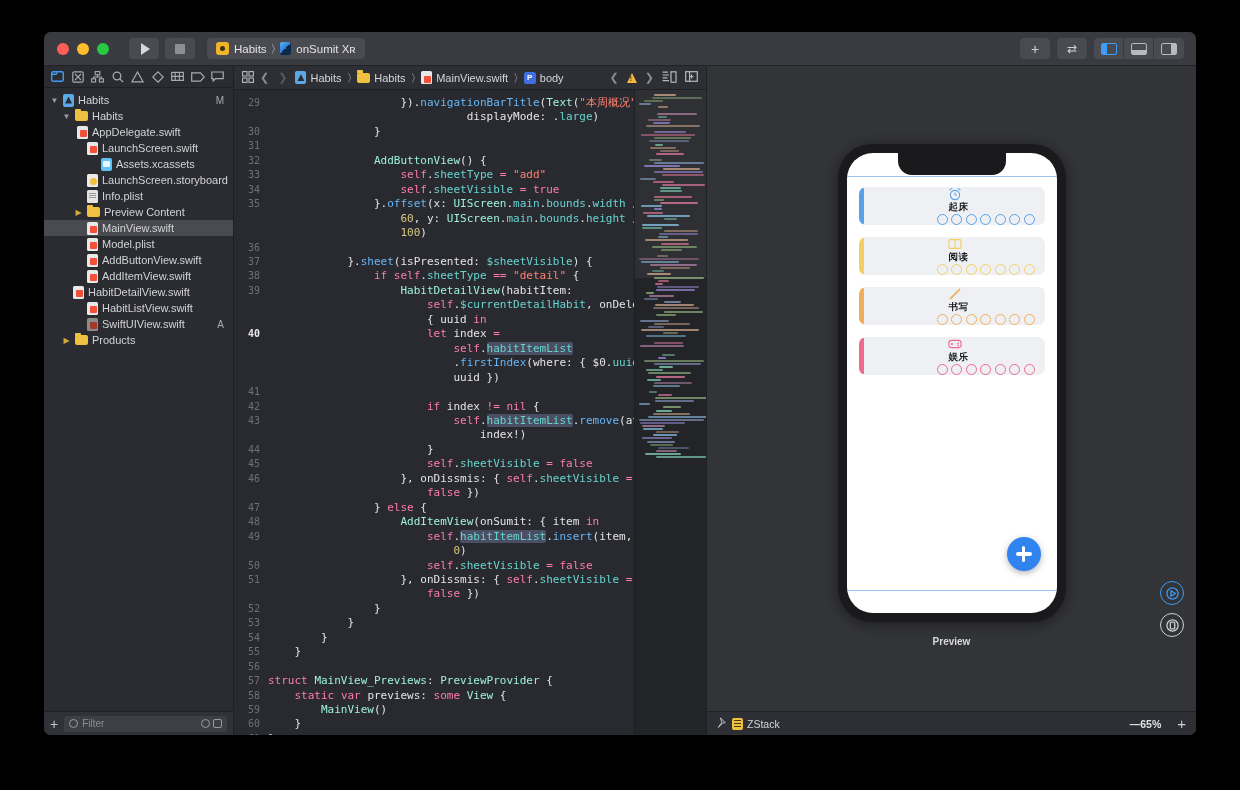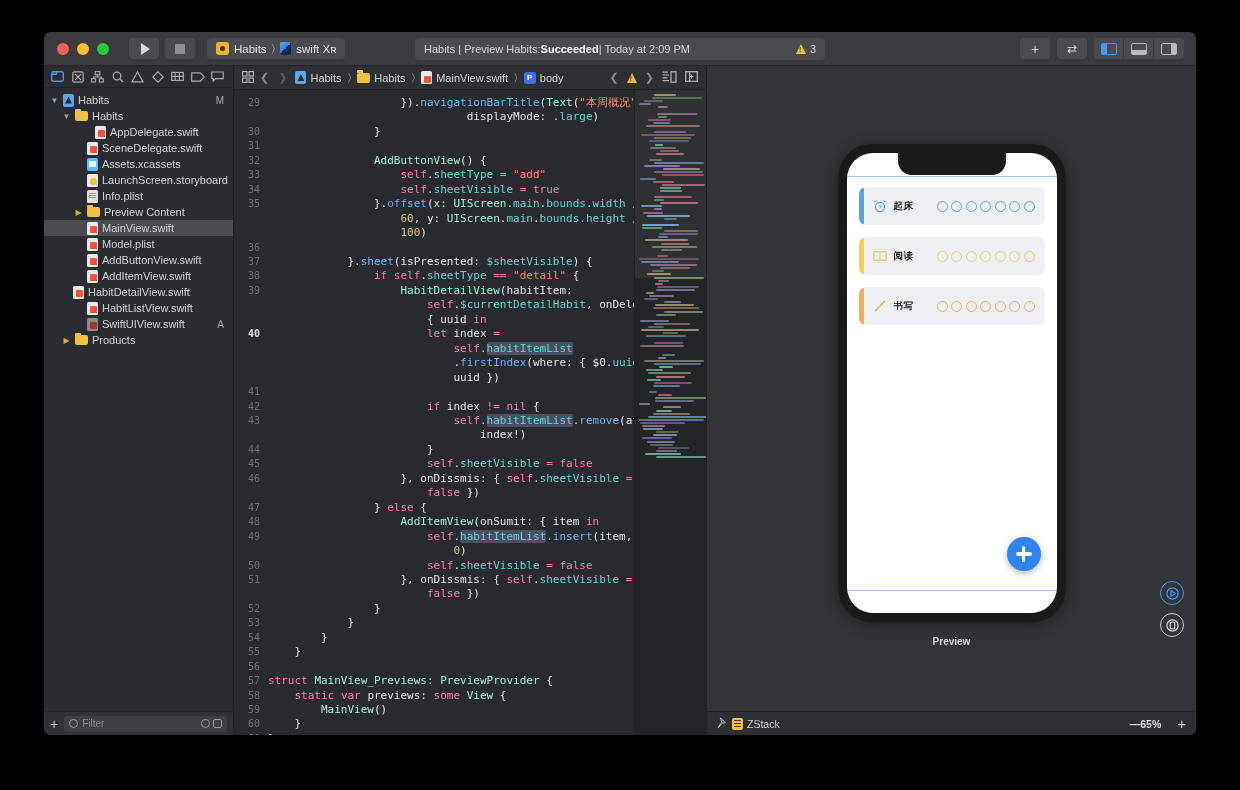--- a/index.html
+++ b/index.html
@@ -189,21 +189,21 @@
     position:absolute; top:0; left:50%; transform:translateX(-50%);
     width:108px; height:22px; background:#1a1a1c; border-radius:0 0 14px 14px; z-index:5;
   }
   .nav-line{ position:absolute; top:23px; left:0; right:0; height:1px; background:#9fc2ef; z-index:4;}
   .screen-inner{ padding:34px 12px 0 12px; }
   .big-title{ font-size:17px; font-weight:bold; color:#111; letter-spacing:.5px; margin-bottom:12px;}
 
   .habit {
     height:38px; background:#eef0f4; border-radius:7px;
     display:flex; align-items:center; margin-bottom:12px;
-    position:relative; overflow:hidden; padding-left:14px;
+    position:relative; overflow:hidden; padding-left:14px;flex-direction:column;
   }
   .habit .bar{ position:absolute; left:0; top:0; bottom:0; width:5px; border-radius:3px;}
   .habit .hic{ width:14px; height:14px; flex:none; margin-right:7px; }
   .habit .hname{ font-size:9.5px; color:#1a1a1a; font-weight:bold; letter-spacing:.4px;}
   .dots{ margin-left:auto; display:flex; gap:3.5px; padding-right:10px;}
   .dots i{ width:11px;height:11px;border-radius:50%;border:1.2px solid currentColor; display:block;}
 
   .fab{
     position:absolute; right:16px; bottom:42px; width:34px;height:34px;
     border-radius:50%; background:#2f84f0; display:flex;align-items:center;justify-content:center;
@@ -250,32 +250,23 @@
       <div class="tb-btn">
           <div class="sq"></div>
         </div>
     </div>
 
     <div class="scheme">
       <span class="dot-ic"></span>
       <span>Habits</span>
       <span class="chev">〉</span>
       <span class="dev-ic"></span>
-      <span>swift Xʀ</span>
+      <span>onSumit Xʀ</span>
     </div>
 
-    <div class="status">
-      <span>Habits | Preview Habits: </span>
-        <span style="font-weight:bold;color:#fff">Succeeded</span>
-        <span> | Today at 2:09 PM</span>
-      <span class="warn">
-        <span class="warn-tri"></span>
-        <span>3</span>
-      </span>
-    </div>
 
     <div class="tb-right">
       <div class="tb-btn">
           <span style="color:#d0d1d5;font-size:14px;line-height:1">+</span>
         </div>
       <div class="tb-btn">
           <span style="color:#d0d1d5;font-size:12px">⇄</span>
         </div>
       <div class="seg">
         <div class="active">
@@ -354,31 +345,31 @@
             <span class="disc">▼</span>
             <span class="ic proj"></span>
             <span>Habits</span>
             <span class="mod">M</span>
           </div>
           <div class="row" style="padding-left: 18px;">
             <span class="disc">▼</span>
             <span class="ic folder"></span>
             <span>Habits</span>
           </div>
-          <div class="row" style="padding-left: 38px;">
+          <div class="row" style="padding-left: 20px;">
             <span class="disc none">▶</span>
             <span class="ic swift"></span>
             <span>AppDelegate.swift</span>
           </div>
           <div class="row" style="padding-left: 30px;">
             <span class="disc none">▶</span>
             <span class="ic swift"></span>
-            <span>SceneDelegate.swift</span>
-          </div>
-          <div class="row" style="padding-left: 30px;">
+            <span>LaunchScreen.swift</span>
+          </div>
+          <div class="row" style="padding-left: 44px;">
             <span class="disc none">▶</span>
             <span class="ic assets"></span>
             <span>Assets.xcassets</span>
           </div>
           <div class="row" style="padding-left: 30px;">
             <span class="disc none">▶</span>
             <span class="ic story"></span>
             <span>LaunchScreen.storyboard</span>
           </div>
           <div class="row" style="padding-left: 30px;">
@@ -682,20 +673,39 @@
                     <span class="dots" style="color: rgb(240, 174, 90);">
                       <i></i>
                       <i></i>
                       <i></i>
                       <i></i>
                       <i></i>
                       <i></i>
                       <i></i>
                     </span>
                   </div>
+                  <div class="habit">
+                    <div class="bar" style="background: rgb(239, 107, 142);"></div>
+                    <span class="hic" style="color: rgb(239, 107, 142);"><svg width="14" height="14" viewBox="0 0 14 14">
+                        <rect x="0.9" y="3.4" width="12.2" height="7.2" rx="2.6" fill="none" stroke="currentColor" stroke-width="1.1"></rect>
+                        <path d="M4 5.8 V8.2 M2.8 7 H5.2" stroke="currentColor" stroke-width="1"></path>
+                        <circle cx="10" cy="6.4" r="0.8" fill="currentColor"></circle>
+                        <circle cx="10" cy="8.4" r="0.8" fill="currentColor"></circle>
+                      </svg></span>
+                    <span class="hname">娱乐</span>
+                    <span class="dots" style="color: rgb(239, 107, 142);">
+                      <i></i>
+                      <i></i>
+                      <i></i>
+                      <i></i>
+                      <i></i>
+                      <i></i>
+                      <i></i>
+                    </span>
+                  </div>
                 </div>
             </div>
             <div class="fab"></div>
             <div class="bottom-line"></div>
           </div>
         </div>
 
         <div class="preview-label">Preview</div>
 
         <div class="side-ctrls">

